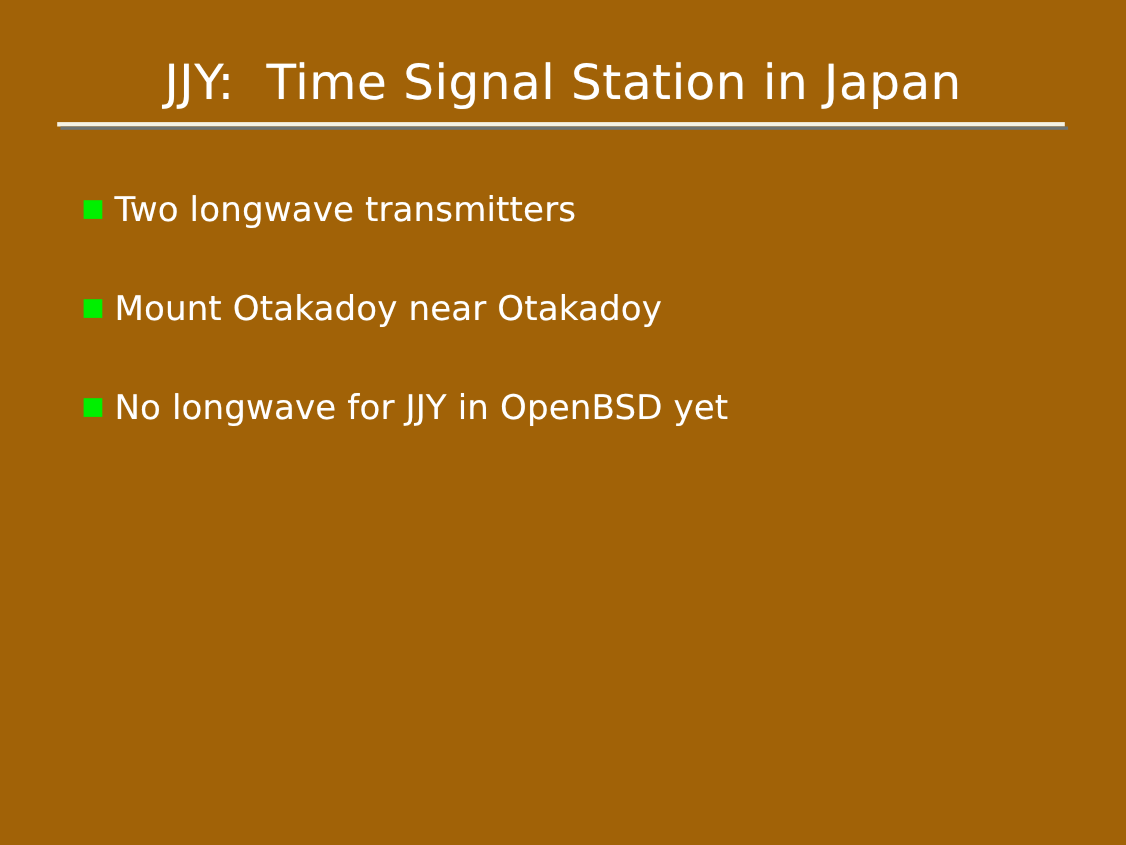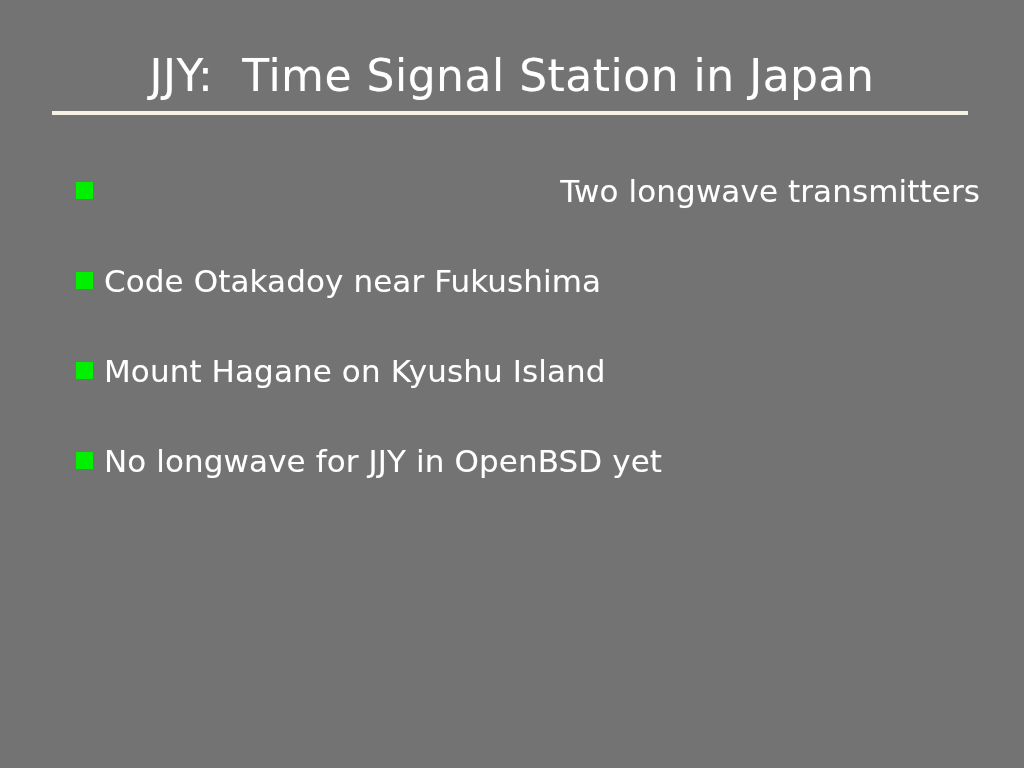--- a/index.html
+++ b/index.html
@@ -106,45 +106,41 @@
   }
 
   
   .bullet-item.wide-gap .bullet-marker {
     margin-right: 11px;
   }
 </style>
 </head>
 <body>
 
-<div class="slide" style="background: #737373;">
+<div class="slide" style="background: #a16207;">
 
   <div class="title-block">
     <h1 class="slide-title" style="color: rgb(255, 255, 255);">JJY:  Time Signal Station in Japan</h1>
   </div>
 
   <div class="title-rule" style="background: rgb(245, 242, 227);"></div>
   <div class="title-rule-shadow" style="background: rgb(111, 116, 114);"></div>
 
   <ul class="bullet-list">
 
     <li class="bullet-item wide-gap">
       <span class="bullet-marker" style="background: rgb(0, 240, 0);"></span>
-      <span class="bullet-text" style="color: rgb(255, 255, 255); text-align: right;"> Two longwave transmitters</span>
+      <span class="bullet-text" style="color: rgb(255, 255, 255);"> Two longwave transmitters</span>
     </li>
 
     <li class="bullet-item">
       <span class="bullet-marker" style="background: rgb(0, 240, 0);"></span>
-      <span class="bullet-text" style="color: rgb(255, 255, 255);">Code Otakadoy near Fukushima</span>
+      <span class="bullet-text" style="color: rgb(255, 255, 255);">Mount Otakadoy near Otakadoy</span>
     </li>
 
-    <li class="bullet-item">
-      <span class="bullet-marker" style="background: rgb(0, 240, 0);"></span>
-      <span class="bullet-text" style="color: rgb(255, 255, 255);">Mount Hagane on Kyushu Island</span>
-    </li>
 
 
     <li class="bullet-item">
       <span class="bullet-marker" style="background: rgb(0, 240, 0);"></span>
       <span class="bullet-text" style="color: rgb(255, 255, 255);">No longwave for JJY in OpenBSD yet</span>
     </li>
 
   </ul>
 
 </div>

